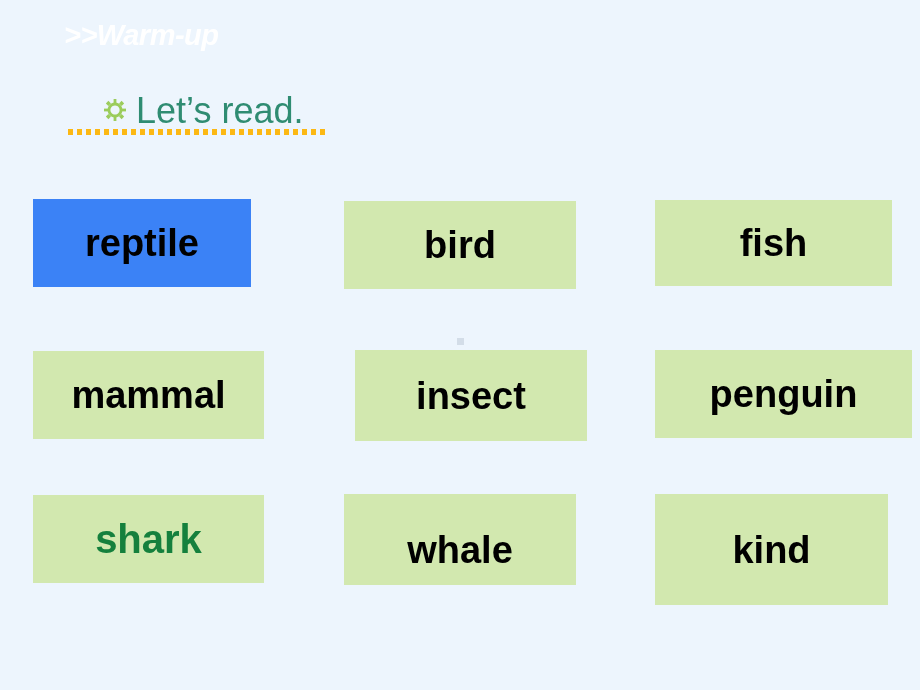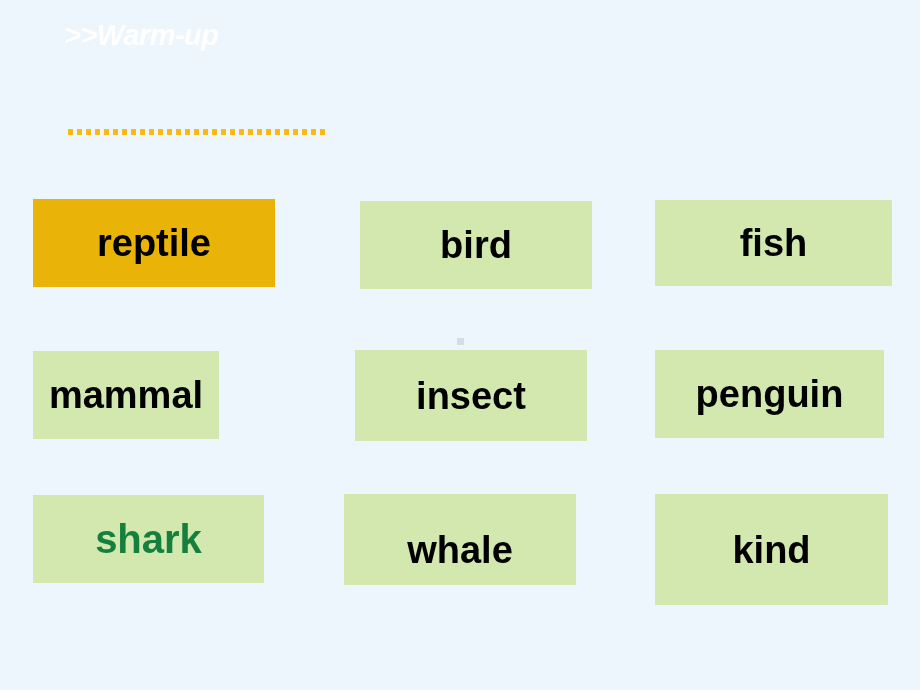--- a/index.html
+++ b/index.html
@@ -103,20 +103,38 @@
     background: #d3dde8;
   }
 </style>
 </head>
 <body>
 
 <div id="slide">
 
   <div id="warmup-title">&gt;&gt;Warm-up</div>
 
+  <div id="subtitle-row">
+    <span id="sun-icon">
+      <svg width="22" height="22" viewBox="0 0 22 22" aria-hidden="true">
+        <g fill="#9bcc5b">
+          <rect x="9.6" y="0" width="2.8" height="4.4"></rect>
+          <rect x="9.6" y="17.6" width="2.8" height="4.4"></rect>
+          <rect x="0" y="9.6" width="4.4" height="2.8"></rect>
+          <rect x="17.6" y="9.6" width="4.4" height="2.8"></rect>
+          <rect x="2.6" y="2.6" width="3.6" height="3.6" transform="rotate(45 4.4 4.4)"></rect>
+          <rect x="15.8" y="2.6" width="3.6" height="3.6" transform="rotate(45 17.6 4.4)"></rect>
+          <rect x="2.6" y="15.8" width="3.6" height="3.6" transform="rotate(45 4.4 17.6)"></rect>
+          <rect x="15.8" y="15.8" width="3.6" height="3.6" transform="rotate(45 17.6 17.6)"></rect>
+          <path d="M11 3.6 A7.4 7.4 0 1 1 10.99 3.6 Z M11 6.4 A4.6 4.6 0 1 0 11.01 6.4 Z" fill-rule="evenodd"></path>
+        </g>
+      </svg>
+    </span>
+    <span id="lets-read-text">Let’s read.</span>
+  </div>
 
   <div id="dotted-rule">
       <span class="dot" style="left: 0px; background: rgb(252, 184, 19);"></span>
       <span class="dot" style="left: 9px; background: rgb(252, 184, 19);"></span>
       <span class="dot" style="left: 18px; background: rgb(252, 184, 19);"></span>
       <span class="dot" style="left: 27px; background: rgb(252, 184, 19);"></span>
       <span class="dot" style="left: 36px; background: rgb(252, 184, 19);"></span>
       <span class="dot" style="left: 45px; background: rgb(252, 184, 19);"></span>
       <span class="dot" style="left: 54px; background: rgb(252, 184, 19);"></span>
       <span class="dot" style="left: 63px; background: rgb(252, 184, 19);"></span>
@@ -139,36 +157,36 @@
       <span class="dot" style="left: 216px; background: rgb(252, 184, 19);"></span>
       <span class="dot" style="left: 225px; background: rgb(252, 184, 19);"></span>
       <span class="dot" style="left: 234px; background: rgb(252, 184, 19);"></span>
       <span class="dot" style="left: 243px; background: rgb(252, 184, 19);"></span>
       <span class="dot" style="left: 252px; background: rgb(252, 184, 19);"></span>
     </div>
 
   <div id="stray-marker"></div>
 
   <div id="word-grid">
-      <div class="word-box" style="left: 33px; top: 199px; width: 242px; height: 88px; background: #eab308;">
+      <div class="word-box" style="left: 33px; top: 199px; width: 218px; height: 88px; background: #3b82f6;">
         <span class="word-label" style="font-size: 38px; color: rgb(0, 0, 0);">reptile</span>
       </div>
-      <div class="word-box" style="left: 344px; top: 201px; width: 232px; height: 88px; background: rgb(210, 232, 175); margin-left: 16px;">
+      <div class="word-box" style="left: 344px; top: 201px; width: 232px; height: 88px; background: rgb(210, 232, 175);">
         <span class="word-label" style="font-size: 38px; color: rgb(0, 0, 0);">bird</span>
       </div>
       <div class="word-box" style="left: 655px; top: 200px; width: 237px; height: 86px; background: rgb(210, 232, 175);">
         <span class="word-label" style="font-size: 38px; color: rgb(0, 0, 0);">fish</span>
       </div>
-      <div class="word-box" style="left: 33px; top: 351px; width: 186px; height: 88px; background: rgb(210, 232, 175);">
+      <div class="word-box" style="left: 33px; top: 351px; width: 231px; height: 88px; background: rgb(210, 232, 175);">
         <span class="word-label" style="font-size: 38px; color: rgb(0, 0, 0);">mammal</span>
       </div>
       <div class="word-box" style="left: 344px; top: 350px; width: 232px; height: 91px; background: rgb(210, 232, 175); margin-left: 11px;">
         <span class="word-label" style="font-size: 38px; color: rgb(0, 0, 0);">insect</span>
       </div>
-      <div class="word-box" style="left: 655px; top: 350px; width: 229px; height: 88px; background: rgb(210, 232, 175);">
+      <div class="word-box" style="left: 655px; top: 350px; width: 257px; height: 88px; background: rgb(210, 232, 175);">
         <span class="word-label" style="font-size: 38px; color: rgb(0, 0, 0);">penguin</span>
       </div>
       <div class="word-box" style="left: 33px; top: 495px; width: 231px; height: 88px; background: rgb(210, 232, 175);">
         <span class="word-label" style="font-size: 40px; color: #15803d;">shark</span>
       </div>
       <div class="word-box" style="left: 344px; top: 494px; width: 232px; height: 91px; background: rgb(210, 232, 175);">
         <span class="word-label" style="font-size: 38px; color: rgb(0, 0, 0); margin-top: 20px;">whale</span>
       </div>
       <div class="word-box" style="left: 655px; top: 494px; width: 233px; height: 111px; background: rgb(210, 232, 175);">
         <span class="word-label" style="font-size: 38px; color: rgb(0, 0, 0);">kind</span>

